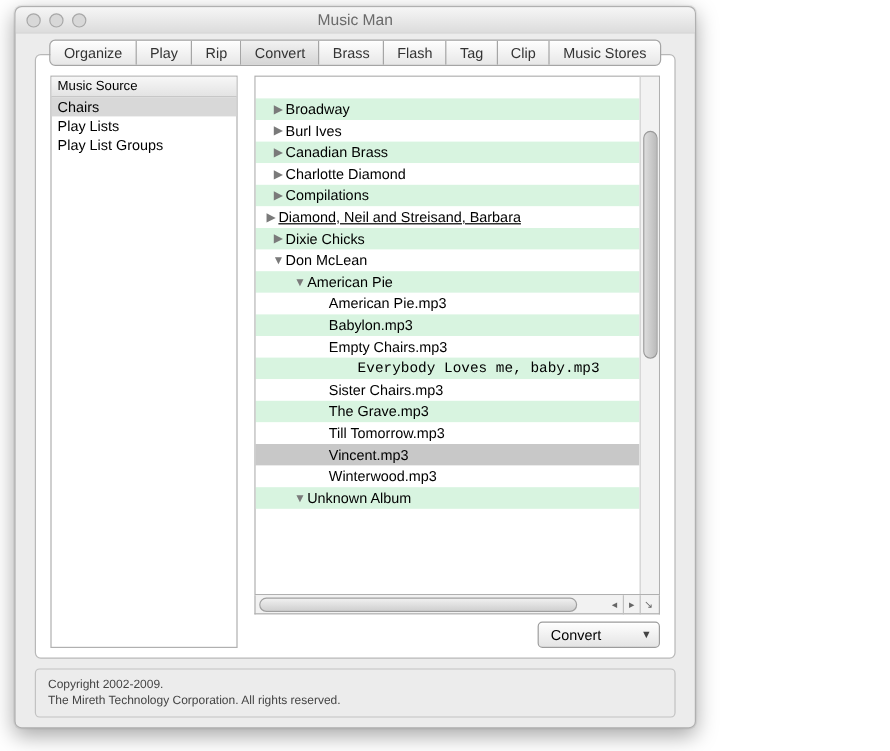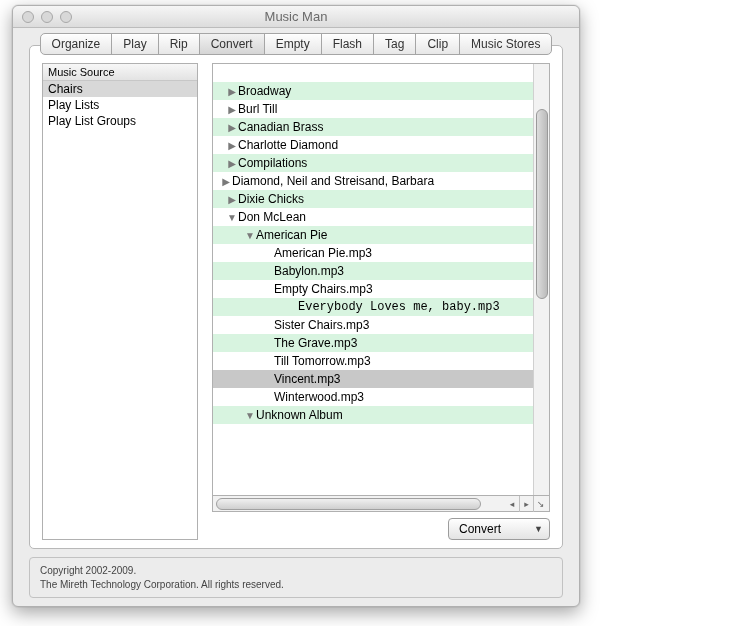--- a/index.html
+++ b/index.html
@@ -240,21 +240,21 @@
     <div class="title">Music Man</div>
   </div>
 
   <div class="body">
     <div class="tabbar">
       <div class="tabseg" id="tabseg">
           <div class="tab">Organize</div>
           <div class="tab">Play</div>
           <div class="tab">Rip</div>
           <div class="tab selected">Convert</div>
-          <div class="tab">Empty</div>
+          <div class="tab">Brass</div>
           <div class="tab">Flash</div>
           <div class="tab">Tag</div>
           <div class="tab">Clip</div>
           <div class="tab">Music Stores</div>
         </div>
     </div>
 
     <div class="content-box">
       <div class="split">
         <div class="leftpanel">
@@ -264,25 +264,25 @@
               <div class="left-item">Play Lists</div>
               <div class="left-item">Play List Groups</div>
             </div>
         </div>
 
         <div class="rightpanel">
           <div class="tree-wrap">
             <div class="tree" id="tree">
                 <div class="tree-row row-odd" style="padding-left: 14px;"><span class="tri"></span><span></span></div>
                 <div class="tree-row row-even" style="padding-left: 14px;"><span class="tri">▶</span><span>Broadway</span></div>
-                <div class="tree-row row-odd" style="padding-left: 14px;"><span class="tri">▶</span><span>Burl Till</span></div>
+                <div class="tree-row row-odd" style="padding-left: 14px;"><span class="tri">▶</span><span>Burl Ives</span></div>
                 <div class="tree-row row-even" style="padding-left: 14px;"><span class="tri">▶</span><span>Canadian Brass</span></div>
                 <div class="tree-row row-odd" style="padding-left: 14px;"><span class="tri">▶</span><span>Charlotte Diamond</span></div>
                 <div class="tree-row row-even" style="padding-left: 14px;"><span class="tri">▶</span><span>Compilations</span></div>
-                <div class="tree-row row-odd" style="padding-left: 8px;"><span class="tri">▶</span><span>Diamond, Neil and Streisand, Barbara</span></div>
+                <div class="tree-row row-odd" style="padding-left: 8px; text-decoration: underline;"><span class="tri">▶</span><span>Diamond, Neil and Streisand, Barbara</span></div>
                 <div class="tree-row row-even" style="padding-left: 14px;"><span class="tri">▶</span><span>Dixie Chicks</span></div>
                 <div class="tree-row row-odd" style="padding-left: 14px;"><span class="tri">▼</span><span>Don McLean</span></div>
                 <div class="tree-row row-even" style="padding-left: 32px;"><span class="tri">▼</span><span>American Pie</span></div>
                 <div class="tree-row row-odd" style="padding-left: 50px;"><span class="tri"></span><span>American Pie.mp3</span></div>
                 <div class="tree-row row-even" style="padding-left: 50px;"><span class="tri"></span><span>Babylon.mp3</span></div>
                 <div class="tree-row row-odd" style="padding-left: 50px;"><span class="tri"></span><span>Empty Chairs.mp3</span></div>
                 <div class="tree-row row-even" style="padding-left: 74px; font-family: Liberation Mono, monospace;"><span class="tri"></span><span>Everybody Loves me, baby.mp3</span></div>
                 <div class="tree-row row-odd" style="padding-left: 50px;"><span class="tri"></span><span>Sister Chairs.mp3</span></div>
                 <div class="tree-row row-even" style="padding-left: 50px;"><span class="tri"></span><span>The Grave.mp3</span></div>
                 <div class="tree-row row-odd" style="padding-left: 50px;"><span class="tri"></span><span>Till Tomorrow.mp3</span></div>

